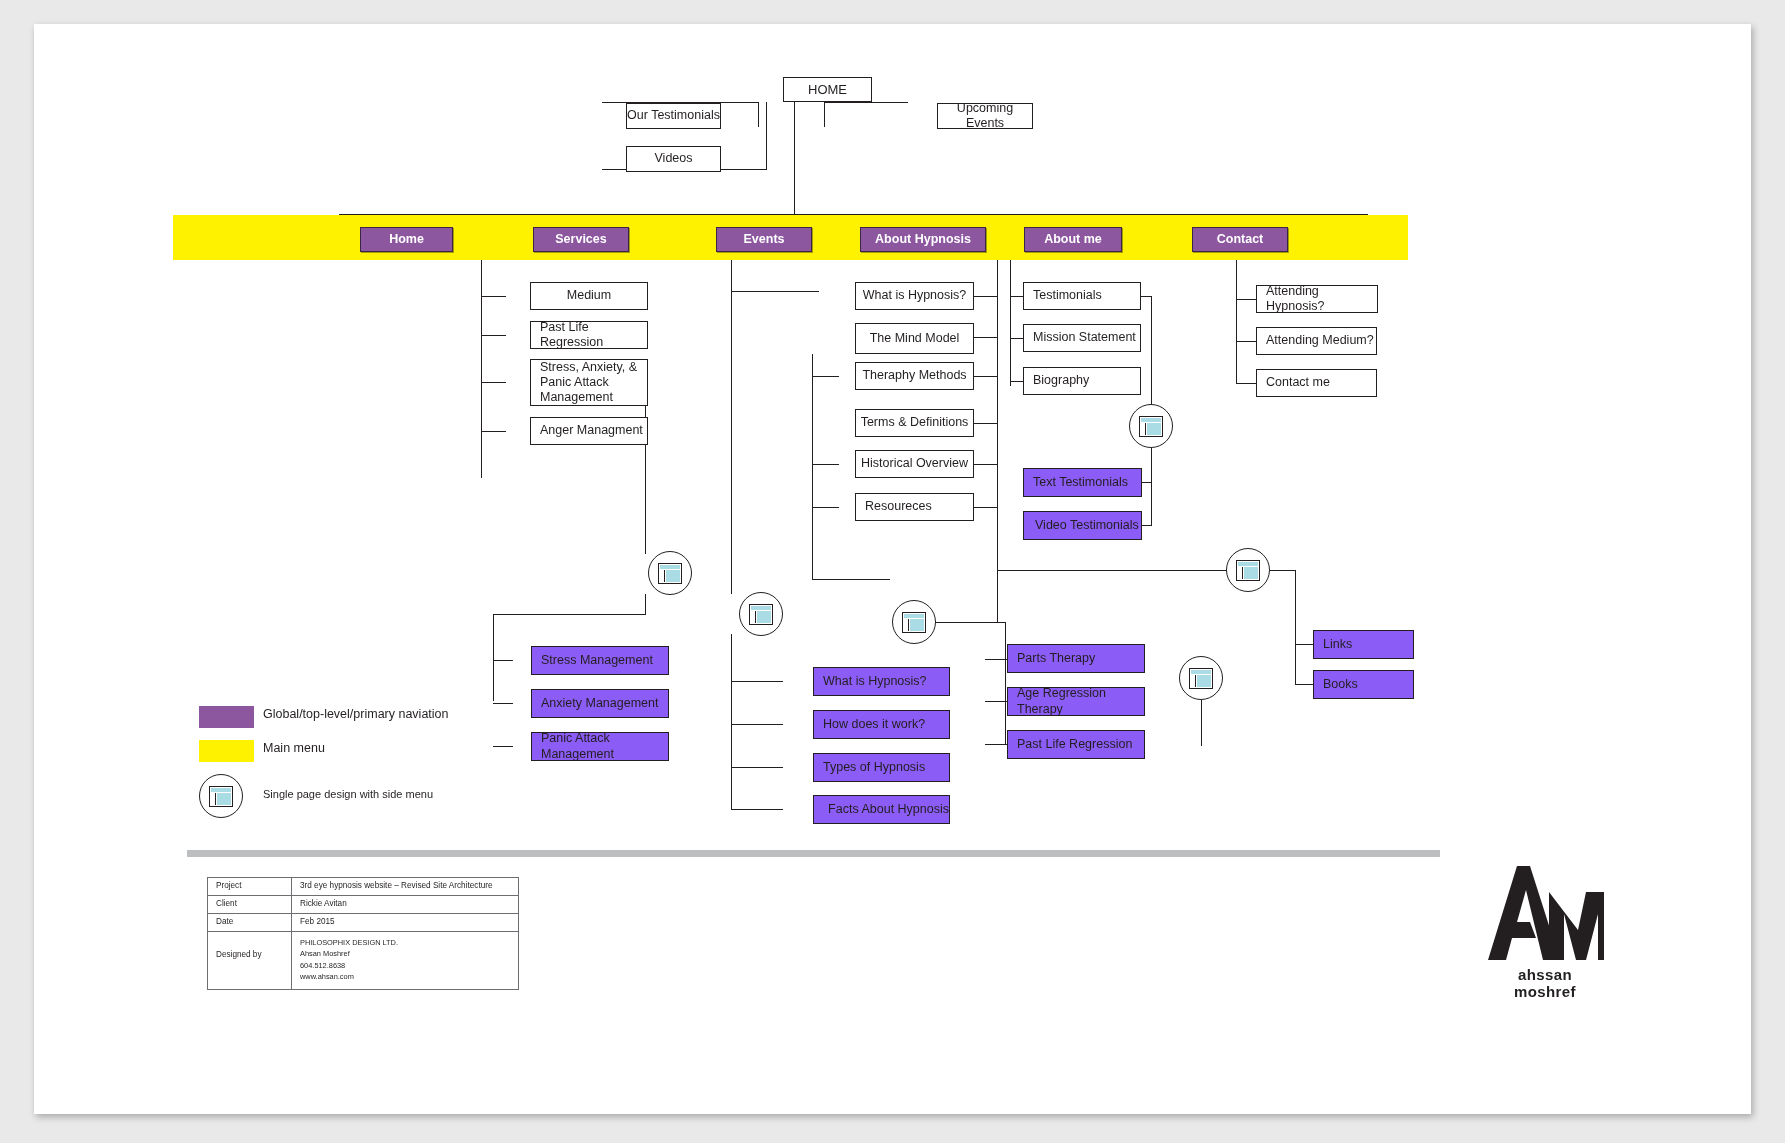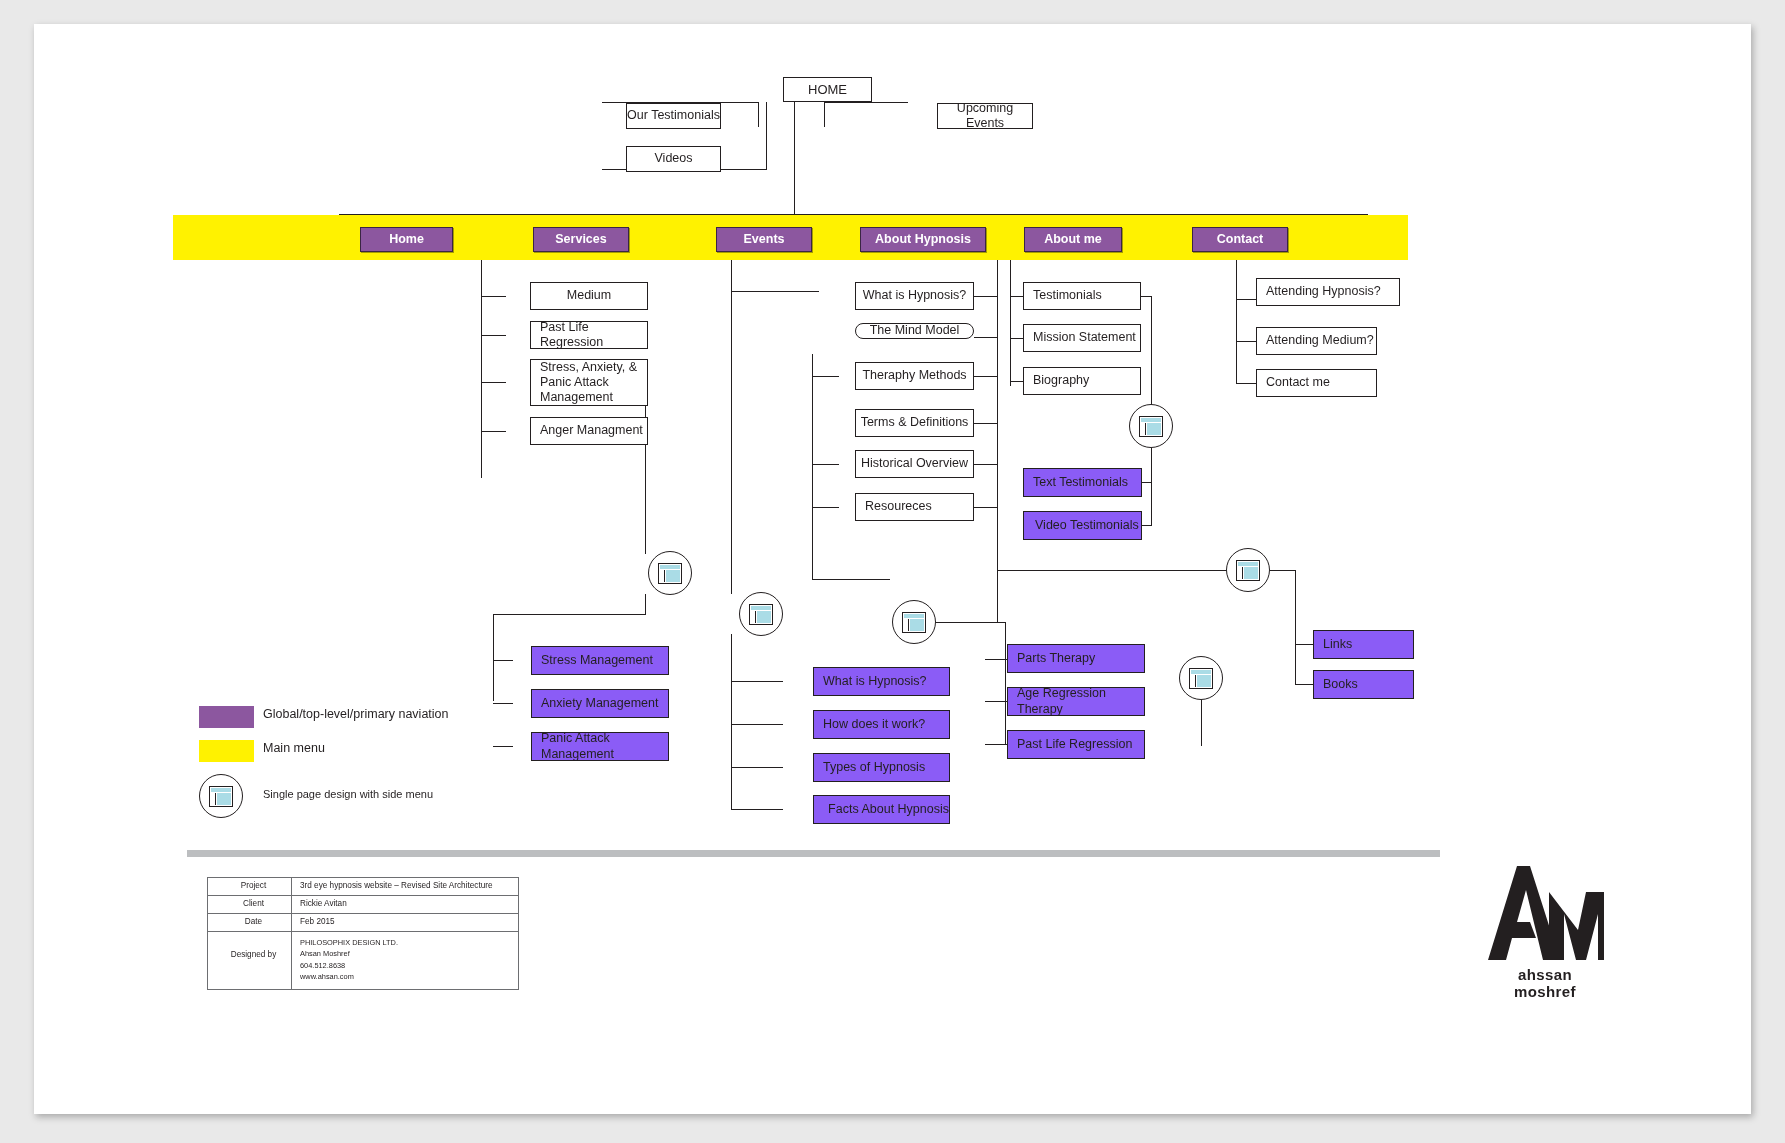--- a/index.html
+++ b/index.html
@@ -144,21 +144,21 @@
     border: 1px solid #6d6e71;
     z-index: 9;
     background: #fff;
   }
   #infotable .r { display: flex; border-bottom: 1px solid #6d6e71; }
   #infotable .r:last-child { border-bottom: none; }
   #infotable .k {
     width: 84px; min-height: 17px;
     border-right: 1px solid #6d6e71;
     padding: 3px 0 2px 8px;
-    font-size: 8.2px; color: #231f20; text-align: center;
+    font-size: 8.2px; color: #231f20;
   }
   #infotable .v {
     flex: 1; padding: 3px 0 2px 8px;
     font-size: 8.2px; color: #231f20;
   }
   #infotable .r.tall .k { padding-top: 18px; }
   #infotable .v.multi { padding: 5px 0 6px 8px; line-height: 1.55; font-size: 7.4px; }
   
   #logo { position: absolute; left: 1452px; top: 840px; z-index: 9; }
   #logo svg { display: block; }
@@ -325,21 +325,21 @@
   <div class="node blue lpad" style="left:497px; top:665px; width:138px; height:29px;">
     <span>Anxiety Management</span>
   </div>
   <div class="node blue lpad" style="left:497px; top:708px; width:138px; height:29px;">
     <span>Panic Attack Management</span>
   </div>
 
   <div class="node center" style="left:821px; top:258px; width:119px; height:28px;">
     <span>What is Hypnosis?</span>
   </div>
-  <div class="node center" style="left:821px; top:299px; width:119px; height:16px;border-radius:11px;">
+  <div class="node center" style="left:821px; top:299px; width:119px; height:31px;">
     <span>The Mind Model</span>
   </div>
   <div class="node center" style="left:821px; top:338px; width:119px; height:28px;">
     <span>Theraphy Methods</span>
   </div>
   <div class="node center" style="left:821px; top:385px; width:119px; height:28px;">
     <span>Terms &amp; Definitions</span>
   </div>
   <div class="node center" style="left:821px; top:426px; width:119px; height:28px;">
     <span>Historical Overview</span>
@@ -358,21 +358,21 @@
     <span>Biography</span>
   </div>
 
   <div class="node blue lpad" style="left:989px; top:444px; width:119px; height:29px;">
     <span>Text Testimonials</span>
   </div>
   <div class="node blue lpad" style="left:989px; top:487px; width:119px; height:29px;padding-left:11px;">
     <span>Video Testimonials</span>
   </div>
 
-  <div class="node lpad" style="left:1222px; top:254px; width:144px; height:28px;">
+  <div class="node lpad" style="left:1222px; top:261px; width:122px; height:28px;">
     <span>Attending Hypnosis?</span>
   </div>
   <div class="node lpad" style="left:1222px; top:303px; width:121px; height:28px;">
     <span>Attending Medium?</span>
   </div>
   <div class="node lpad" style="left:1222px; top:345px; width:121px; height:28px;">
     <span>Contact me</span>
   </div>
 
   <div class="node blue lpad" style="left:779px; top:643px; width:137px; height:29px;">

